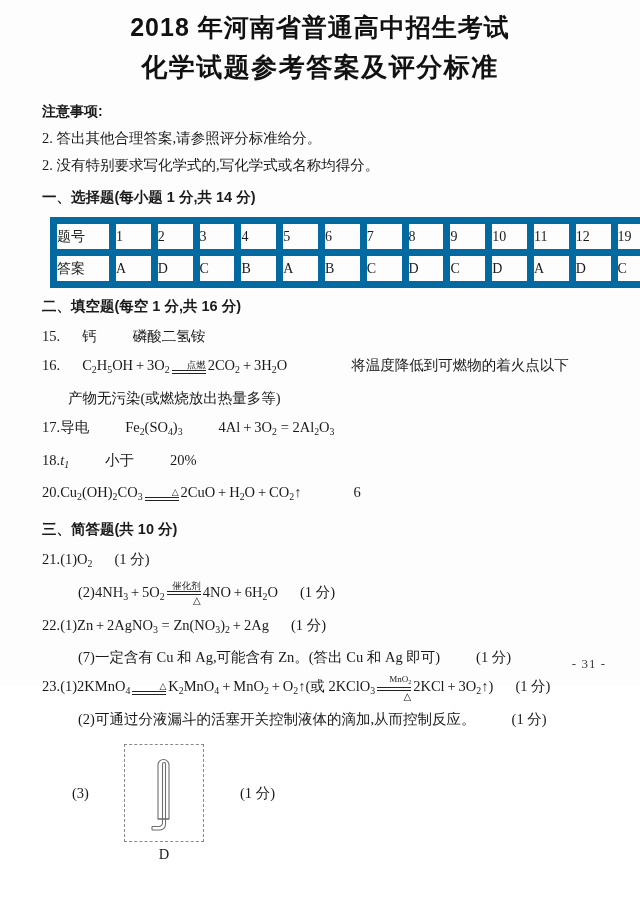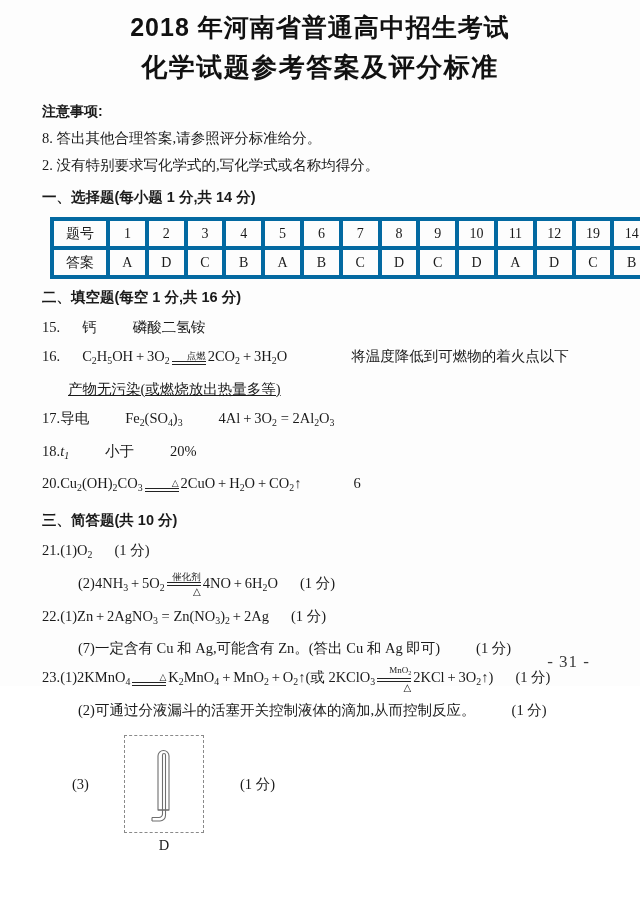--- a/index.html
+++ b/index.html
@@ -73,21 +73,20 @@
     margin: 4px 0 2px 0;
   }
   .ans-line {
     font-size: 14.5px;
     line-height: 29px;
     margin: 0;
     white-space: nowrap;
   }
   .ans-line.indent {
     padding-left: 26px;
-    text-decoration: underline;
   }
   .ans-line.indent2 {
     padding-left: 36px;
   }
   .gap-s { display: inline-block; width: 22px; }
   .gap-m { display: inline-block; width: 36px; }
   .gap-l { display: inline-block; width: 52px; }
   .gap-xl { display: inline-block; width: 64px; }
 
   sub { font-size: 0.68em; vertical-align: -0.28em; }
@@ -134,22 +133,22 @@
     padding-left: 8px;
     margin: 6px 0 4px 0;
   }
   table.answers {
     border-collapse: collapse;
     table-layout: fixed;
     width: 540px;
     font-size: 14px;
   }
   table.answers td {
-    border: 4px solid #0369a1;
-    text-align: center;
+    border: 7px solid #0369a1;
+    text-align: left;
     height: 25px;
     line-height: 25px;
     padding: 0;
   }
   table.answers td.rowhead {
     width: 52px;
     font-family: "Liberation Sans", "DejaVu Sans", sans-serif;
     font-size: 14px;
   }
   table.answers td.num { width: 34.8px; }
@@ -181,41 +180,41 @@
     font-size: 14.5px;
     width: 80px;
     margin-left: 82px;
     margin-top: 4px;
   }
   .tube-svg { position: absolute; left: 50%; top: 50%; transform: translate(-50%,-50%); }
 
   
   .page-number {
     position: absolute;
-    right: 50px;
+    right: 34px;
     bottom: 14px;
-    font-size: 17px;
+    font-size: 13px;
     color: #3b3b3b;
     letter-spacing: 1px;
   }
 </style>
 </head>
 <body>
 
 <div class="page">
 
   <div class="title-block">
     <div class="title-line-1">2018 年河南省普通高中招生考试</div>
     <div class="title-line-2">化学试题参考答案及评分标准</div>
   </div>
 
   <div class="body-area">
 
     <div class="notice-head">注意事项:</div>
-    <div class="notice-item">8. 答出其他合理答案,请参照评分标准给分。</div>
+    <div class="notice-item">2. 答出其他合理答案,请参照评分标准给分。</div>
     <div class="notice-item">2. 没有特别要求写化学式的,写化学式或名称均得分。</div>
 
     <div class="section-head">一、选择题(每小题 1 分,共 14 分)</div>
 
     <div class="table-wrap">
       <table class="answers">
         <tbody>
           <tr>
             <td class="rowhead">题号</td>
             <td class="num">1</td>

